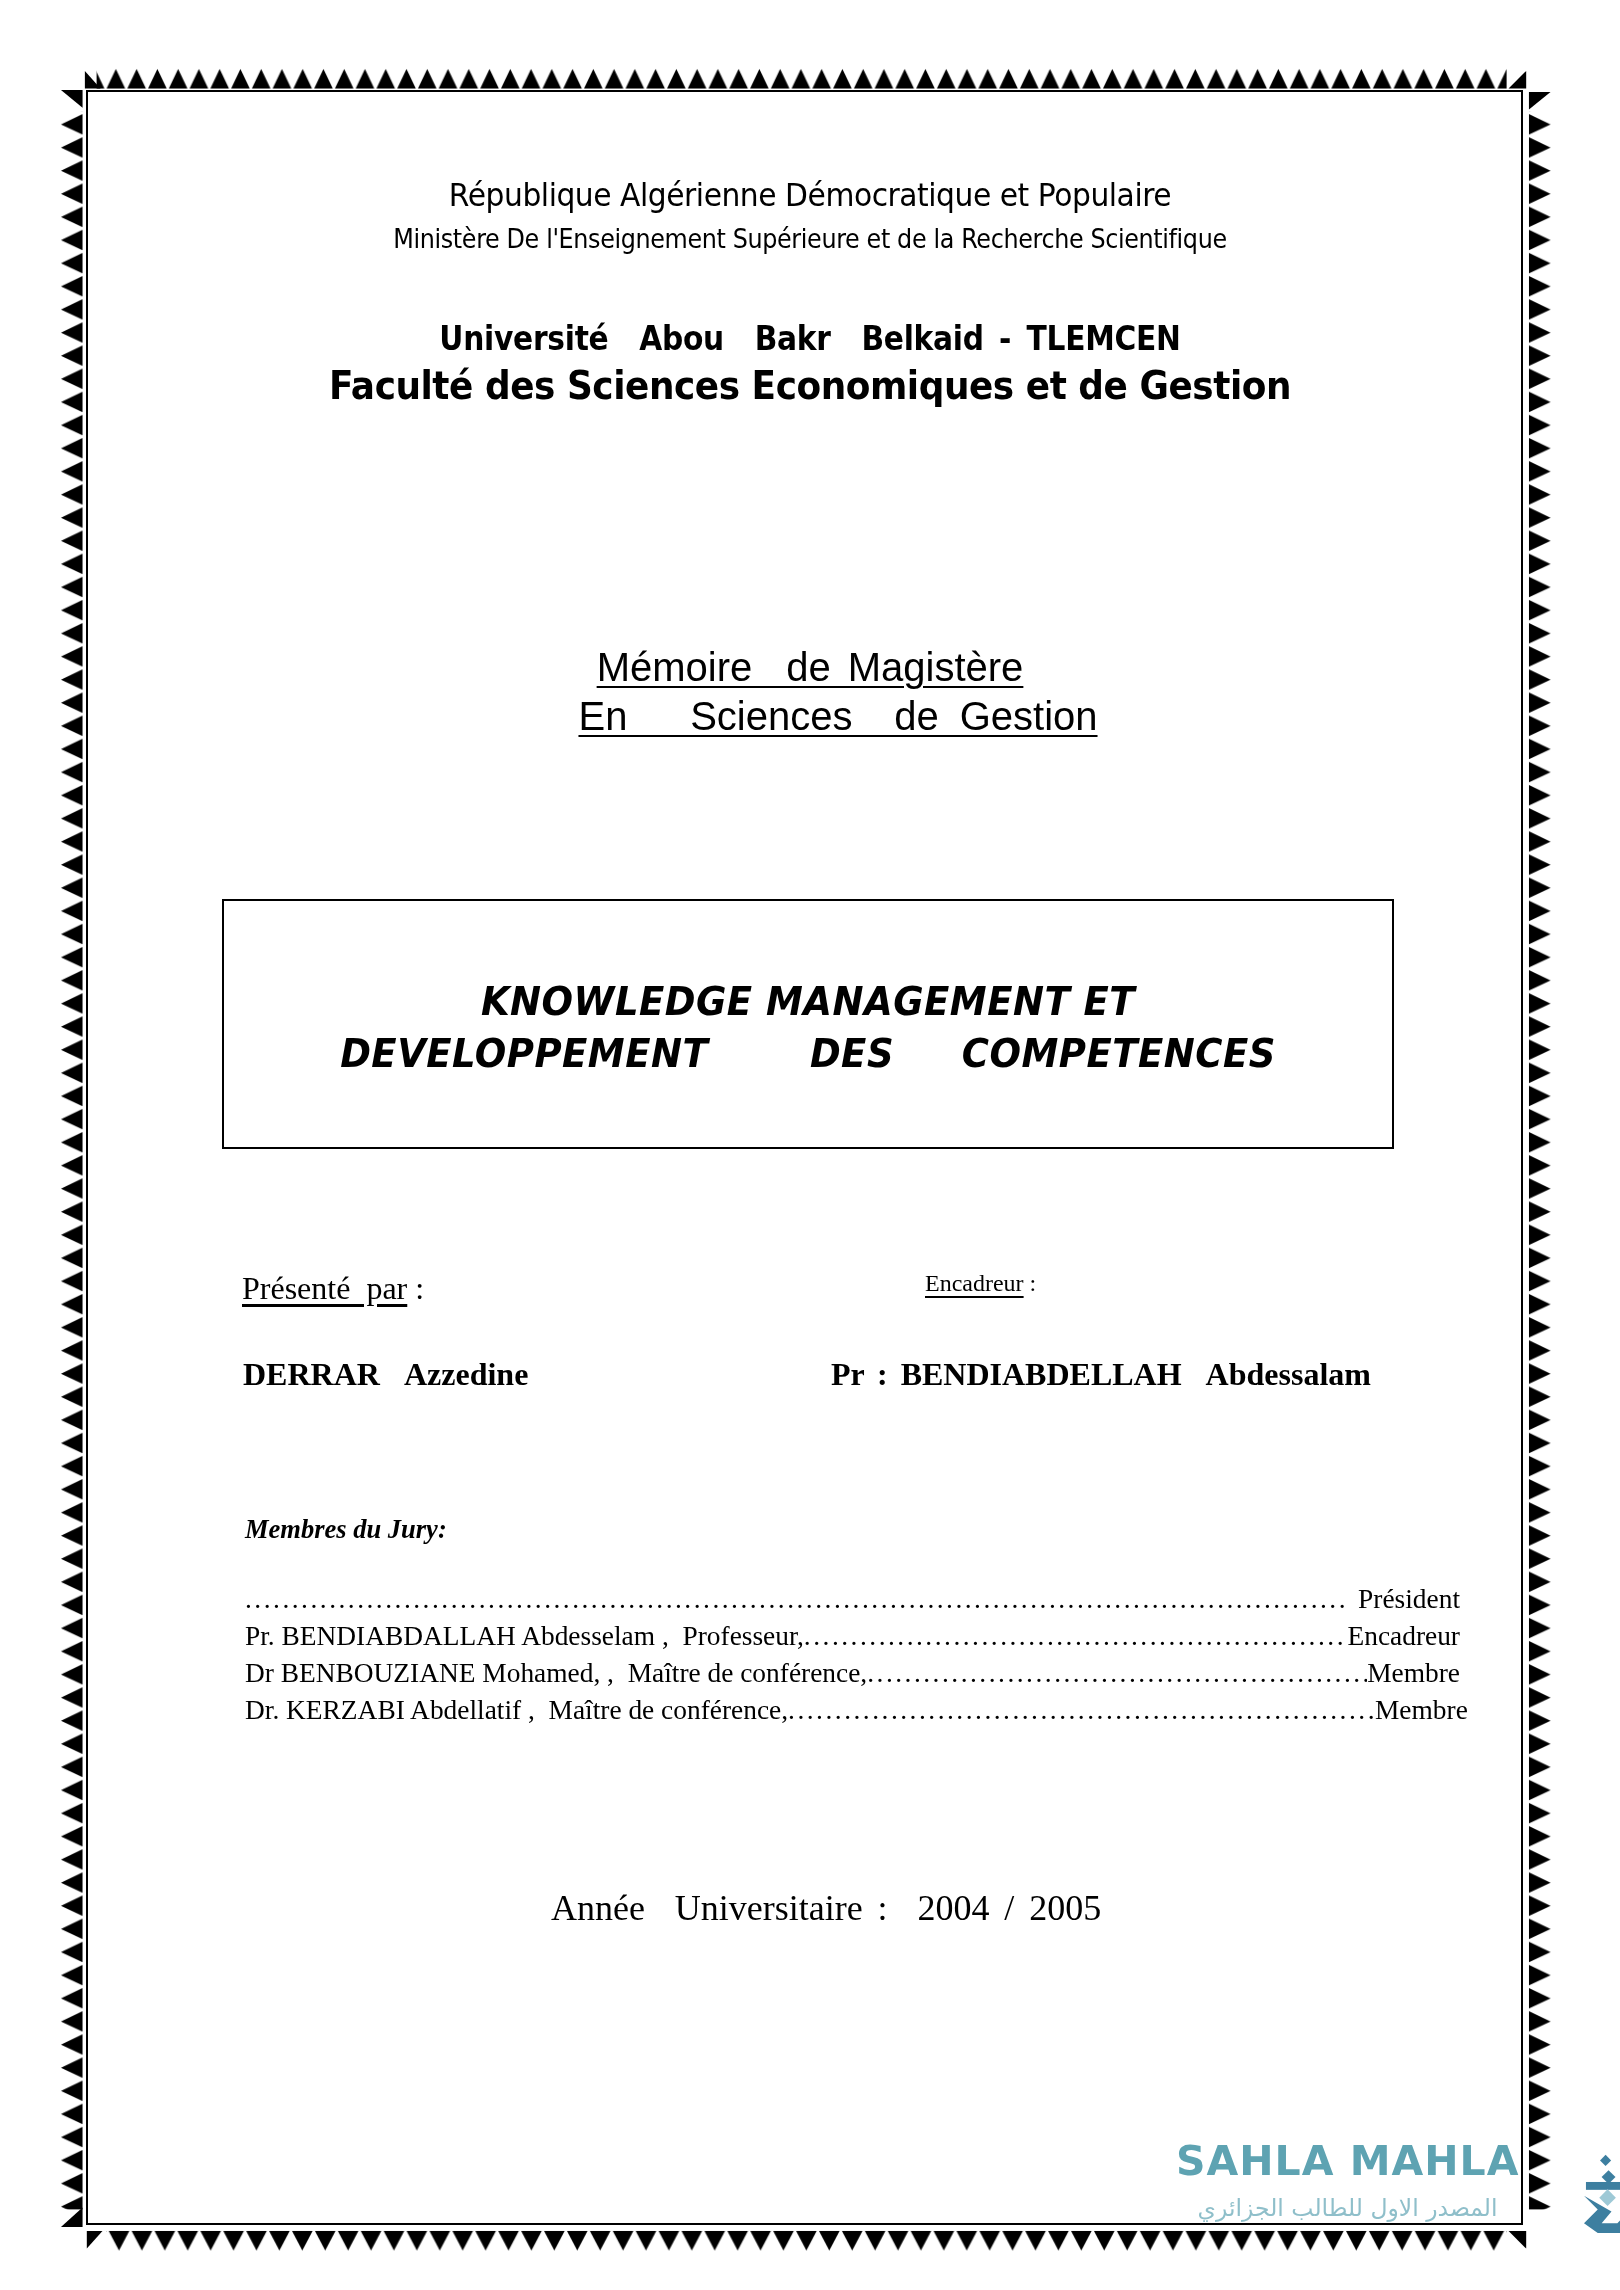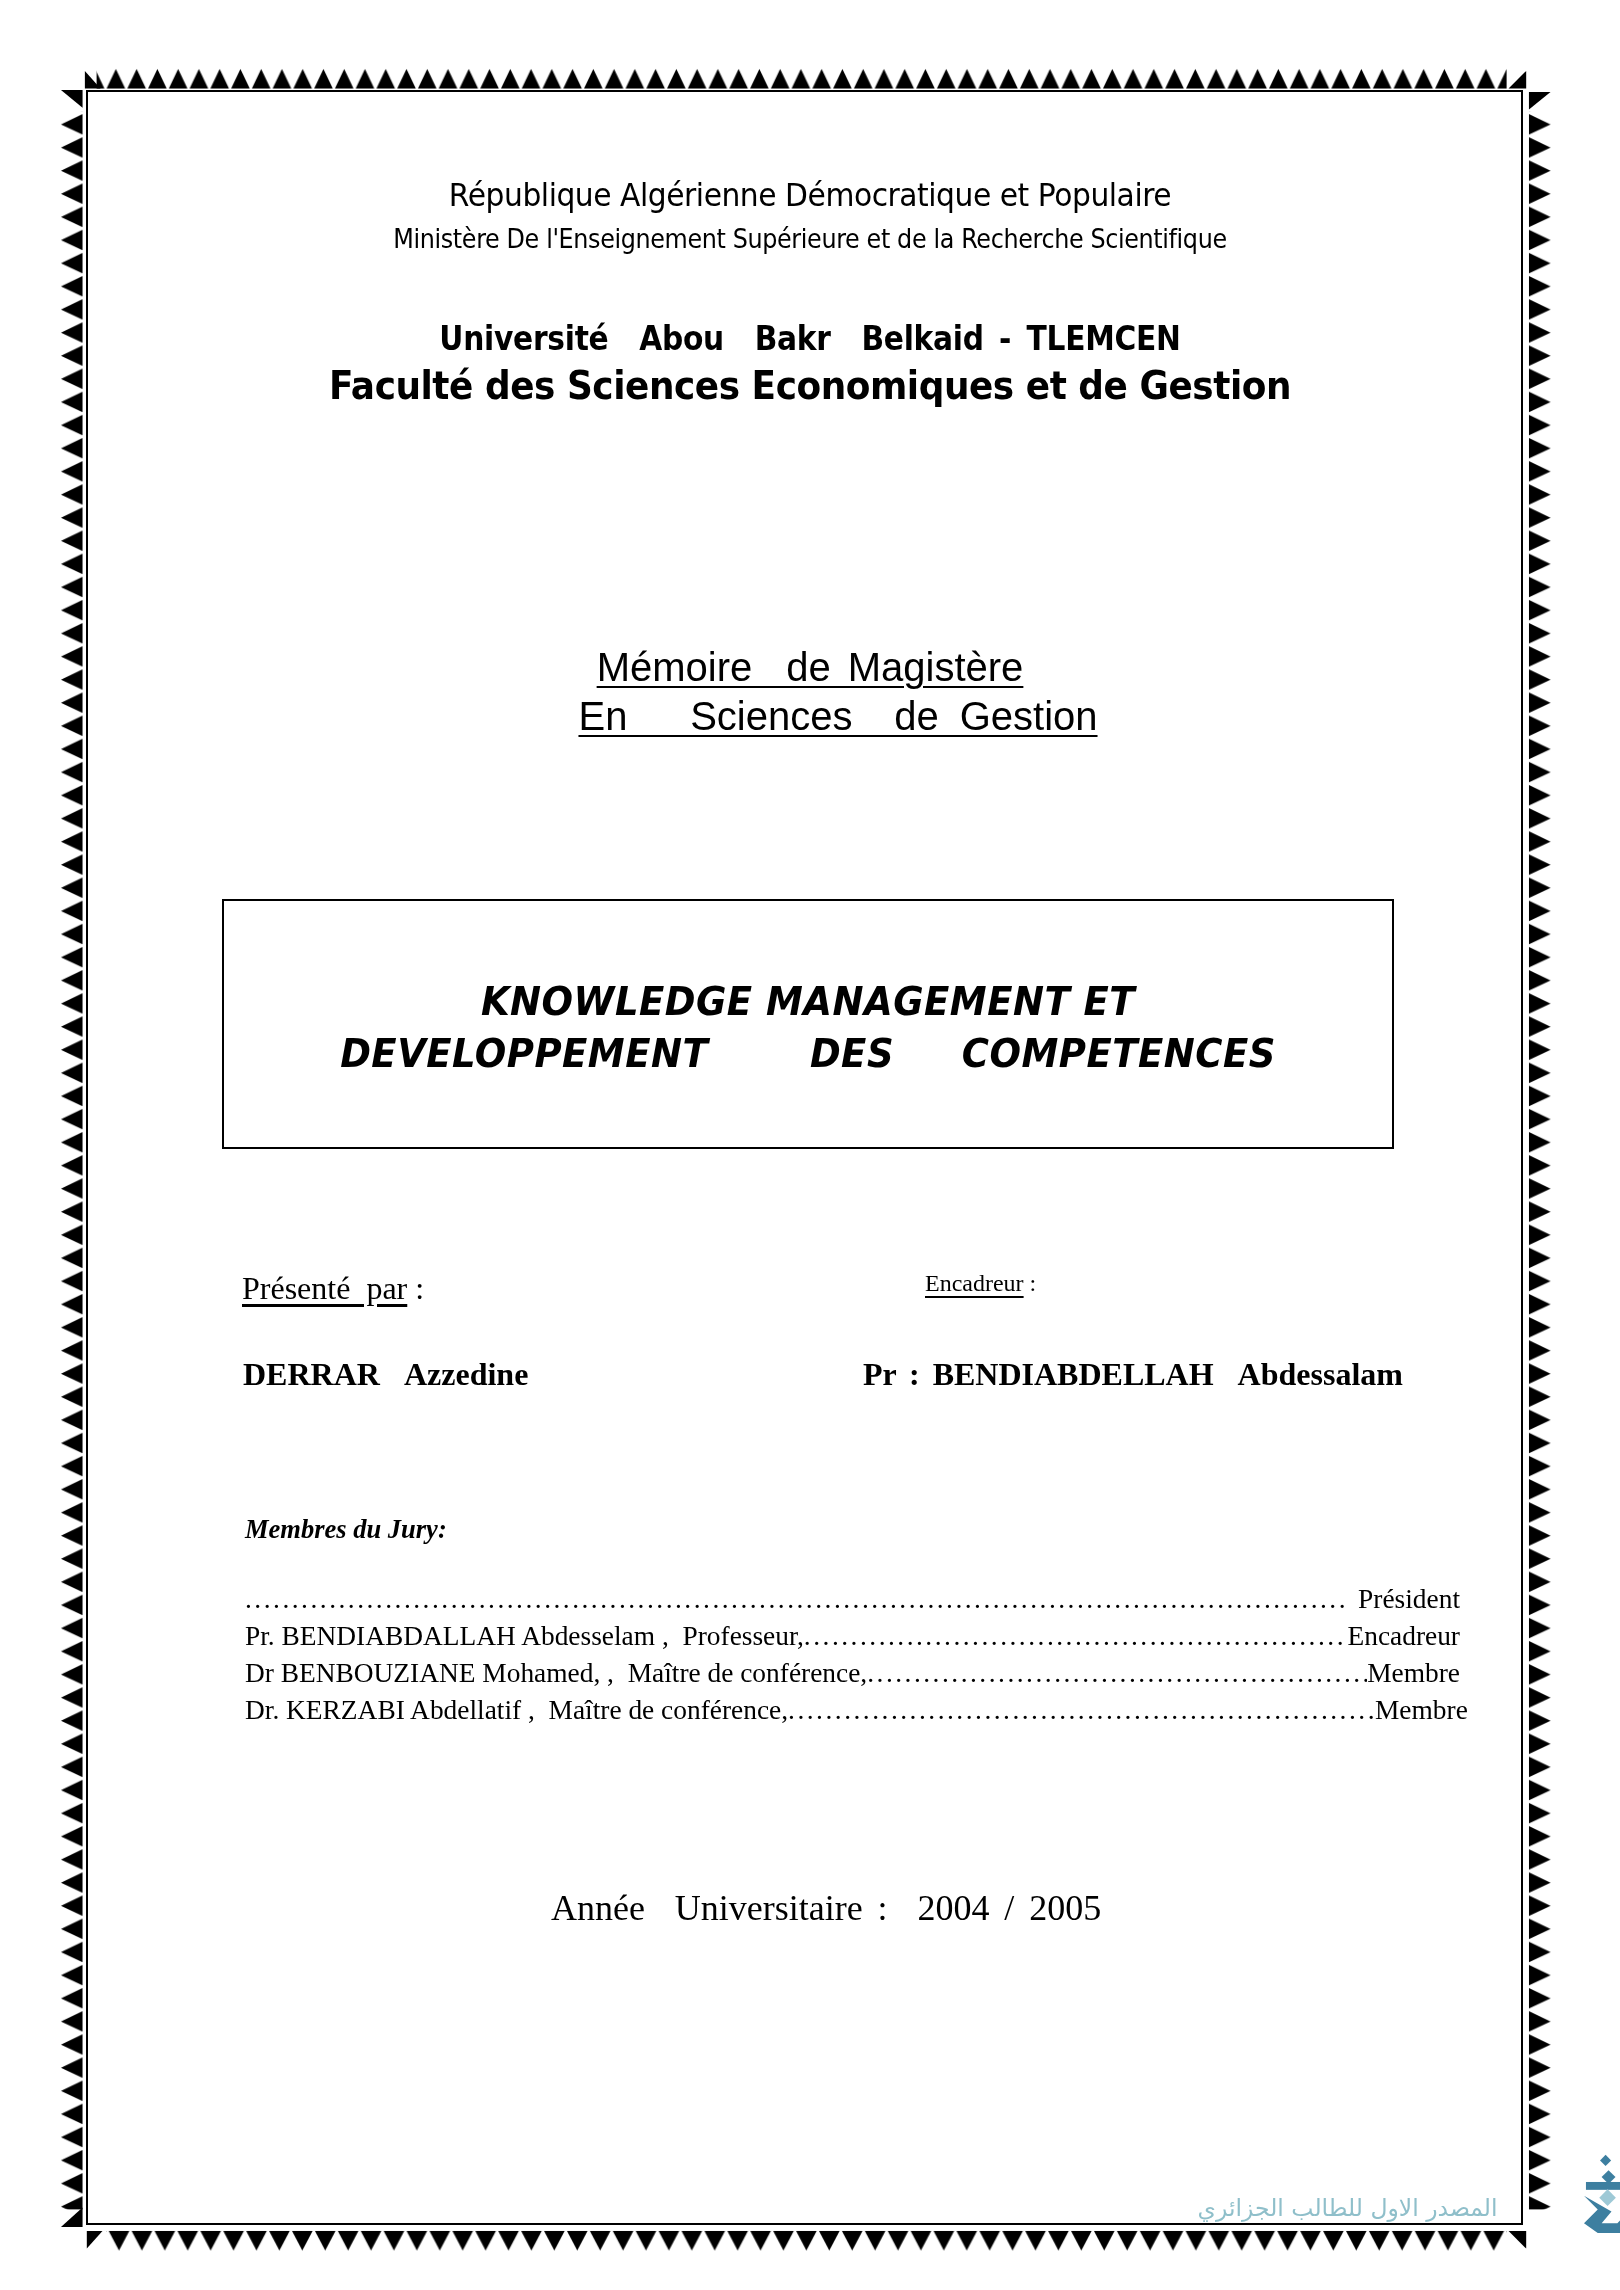--- a/index.html
+++ b/index.html
@@ -22,21 +22,21 @@
   .title-box { position: absolute; left: 222px; top: 899px; width: 1172px; height: 250px; border: 2px solid #000; box-sizing: border-box; }
   .title-line { position: absolute; left: 0; width: 100%; text-align: center; white-space: nowrap; font-family: "DejaVu Sans", sans-serif; font-weight: bold; font-style: italic; font-size: 39px; letter-spacing: 0.5px; }
   .title-line.l1 { top: 78px; transform: scaleX(0.95); }
   .title-line.l2 { top: 130px; word-spacing: 21.6px; transform: scaleX(0.95); }
 
   .serif { font-family: "Liberation Serif", serif; position: absolute; white-space: nowrap; }
   .presente-label { left: 242px; top: 1270px; font-size: 32px; }
   .encadreur-label { left: 925px; top: 1270px; font-size: 24px; }
   .ul { text-decoration: underline; text-underline-offset: 4.9px; }
   .presente-name { left: 243px; top: 1356px; font-size: 32px; font-weight: bold; word-spacing: 4.9px; }
-  .encadreur-name { left: 831px; top: 1356px; font-size: 32px; font-weight: bold; word-spacing: 4.9px; margin-left: 32px; }
+  .encadreur-name { left: 831px; top: 1356px; font-size: 32px; font-weight: bold; word-spacing: 4.9px; }
 
   .jury-heading { left: 245px; top: 1514px; font-size: 26.5px; font-weight: bold; font-style: italic; }
 
   .jury-list { position: absolute; left: 245px; top: 1581px; width: 1215px; font-family: "Liberation Serif", serif; font-size: 27.4px; line-height: 37px; }
   .jury-row { display: flex; align-items: baseline; white-space: nowrap; }
   .jury-row .name { flex: 0 0 auto; }
   .jury-row .dots { flex: 1 1 auto; overflow: hidden; white-space: nowrap; letter-spacing: 2.5px; }
   .jury-row .role { flex: 0 0 auto; }
 
   .annee { left: 551px; top: 1887px; font-size: 36px; word-spacing: 5.9px; }
@@ -133,20 +133,21 @@
   <div class="jury-row" style="margin-right: -7.8px;">
     <span class="name" style="white-space: pre;">Dr. KERZABI Abdellatif ,  Maître de conférence,</span>
     <span class="dots">......................................................................................................................</span>
     <span class="role">Membre</span>
   </div>
 </div>
 
 <div class="serif annee" style="white-space: pre;"><span>Année  Universitaire :</span>  <span>2004 / 2005</span></div>
 
 <div class="watermark">
+  <div class="wm-text">SAHLA MAHLA</div>
   <div class="wm-sub">المصدر الاول للطالب الجزائري</div>
   <svg class="wm-logo" width="65" height="108" viewBox="0 0 66 110">
     <rect x="24" y="30" width="8" height="8" transform="rotate(45 28 34)" fill="#3d7fa0"></rect>
     <rect x="26" y="46" width="10" height="10" transform="rotate(45 31 51)" fill="#3d7fa0"></rect>
     <rect x="8" y="56" width="48" height="8" fill="#3d7fa0"></rect>
     <rect x="24" y="66" width="12" height="12" transform="rotate(45 30 72)" fill="#9ec9d6"></rect>
     <path d="M6 70 L20 84 L6 98 L20 108 L46 108 L60 94 L60 74 L48 74 L48 90 L40 98 L24 98 L34 86 Z" fill="#3d7fa0"></path>
     <path d="M46 62 L60 62 L60 70 L46 70 Z" fill="#3d7fa0"></path>
   </svg>
 </div>

